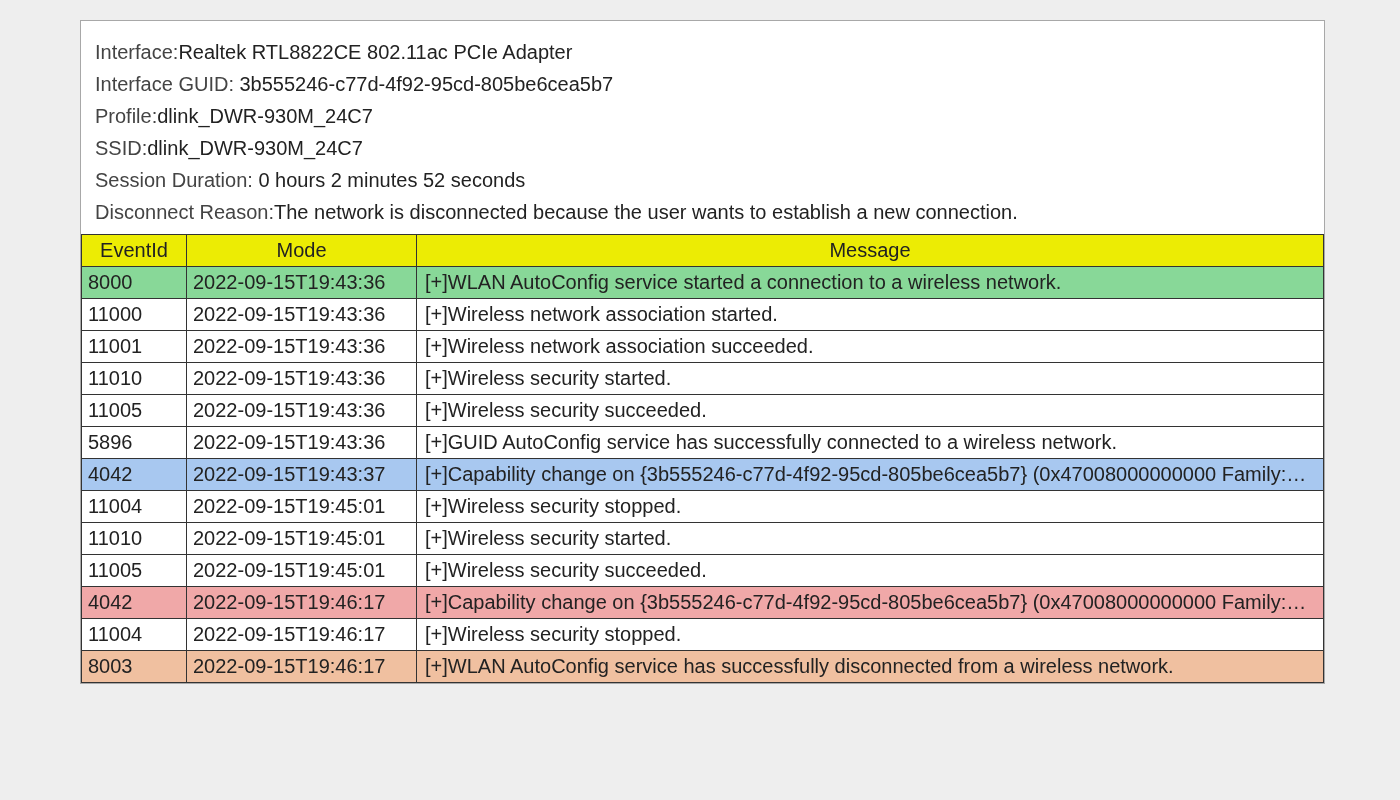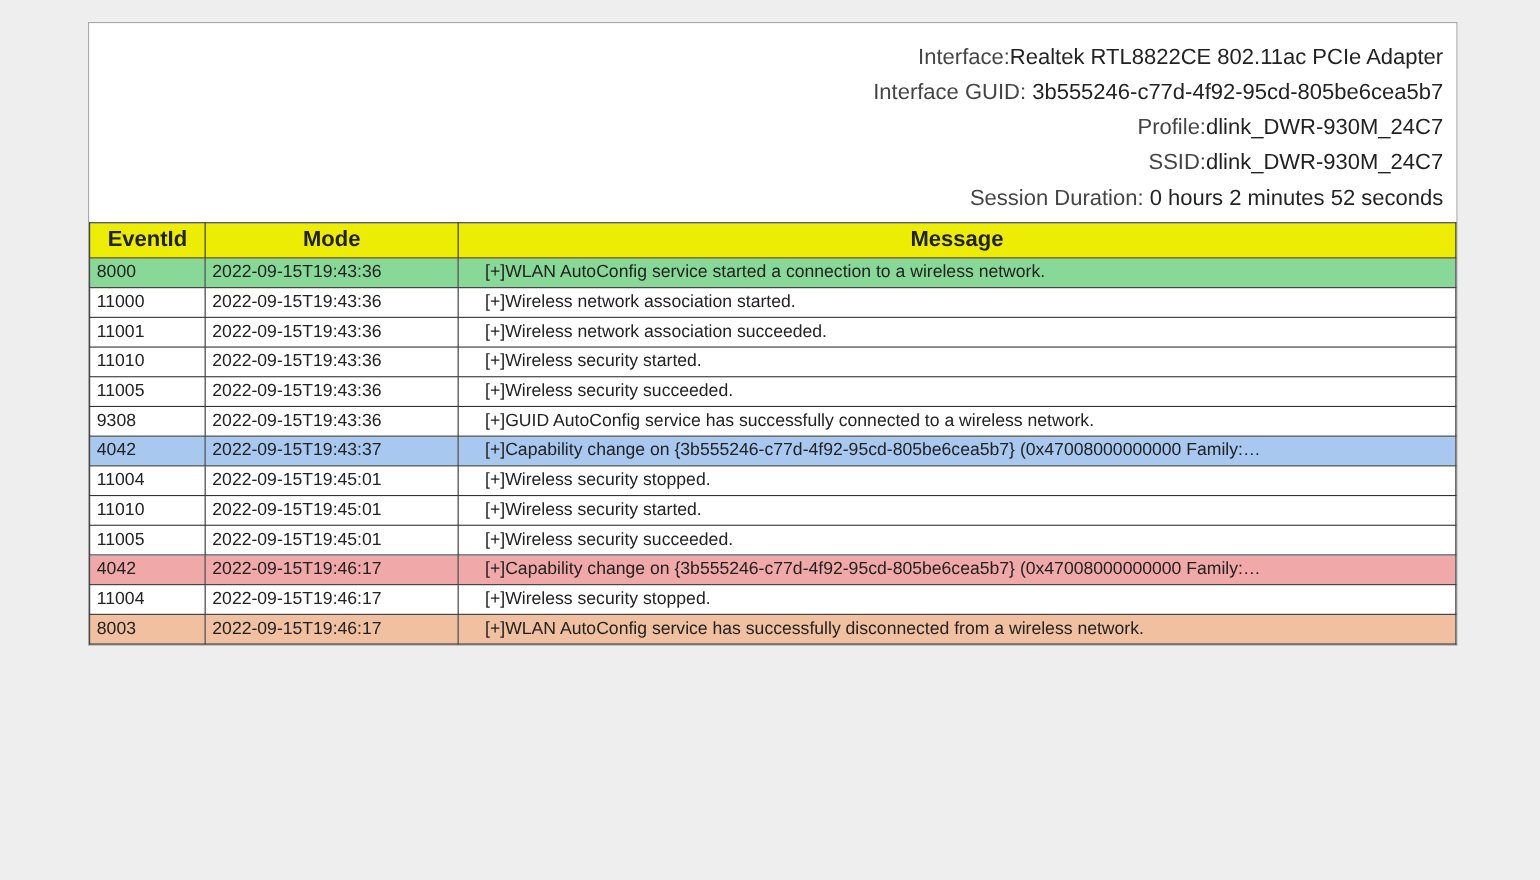--- a/index.html
+++ b/index.html
@@ -20,66 +20,65 @@
     border: 1px solid #a8a8a8;
     padding: 15px 12px 0 12px;
     width: 1245px;
   }
   .meta {
     padding-left: 2px;
     line-height: 1.6;
   }
   .meta-row {
     margin-bottom: 0px;
-    text-align: right;
   }
   .meta-label {
     color: #444;
   }
   .meta-value {
     color: #222;
   }
   table {
     border-collapse: collapse;
     width: calc(100% + 24px);
     margin-left: -12px;
     margin-right: -12px;
     table-layout: fixed;
     margin-top: 6px;
   }
   th {
     background: #ecec04;
     border: 1px solid #333;
-    font-weight: 700;
+    font-weight: 400;
     text-align: center;
     padding: 4px 6px;
     font-size: 20px;
   }
   td {
     border: 1px solid #333;
     padding: 4px 6px;
-    font-size: 16px;
+    font-size: 20px;
     white-space: nowrap;
     overflow: hidden;
     text-overflow: ellipsis;
     vertical-align: middle;
     height: 16px;
   }
   col.c-event { width: 105px; }
   col.c-time  { width: 230px; }
   col.c-msg   { width: auto; }
 
   tr.row-green td  { background: #88d898; }
   tr.row-blue td   { background: #a8c8f0; }
   tr.row-red td    { background: #f0a8a8; }
   tr.row-orange td { background: #f0c0a0; margin-top: 25px; }
   tr.row-white td  { background: #ffffff; margin-left: 11px; }
 
   tr td:nth-child(3){
-    padding-left: 24px;
+    padding-left: 8px;
   }
 </style>
 </head>
 <body>
 
 <div class="panel">
 
   <div class="meta">
     <div class="meta-row">
       <span class="meta-label">Interface:</span><span class="meta-value">Realtek RTL8822CE 802.11ac PCIe Adapter</span>
@@ -88,20 +87,23 @@
       <span class="meta-label">Interface GUID: </span><span class="meta-value">3b555246-c77d-4f92-95cd-805be6cea5b7</span>
     </div>
     <div class="meta-row">
       <span class="meta-label">Profile:</span><span class="meta-value">dlink_DWR-930M_24C7</span>
     </div>
     <div class="meta-row">
       <span class="meta-label">SSID:</span><span class="meta-value">dlink_DWR-930M_24C7</span>
     </div>
     <div class="meta-row">
       <span class="meta-label">Session Duration: </span><span class="meta-value">0 hours 2 minutes 52 seconds</span>
+    </div>
+    <div class="meta-row">
+      <span class="meta-label">Disconnect Reason:</span><span class="meta-value">The network is disconnected because the user wants to establish a new connection.</span>
     </div>
   </div>
 
   <table>
     <colgroup>
       <col class="c-event">
       <col class="c-time">
       <col class="c-msg">
     </colgroup>
     <thead>
@@ -131,21 +133,21 @@
           <td>11010</td>
           <td>2022-09-15T19:43:36</td>
           <td>[+]Wireless security started.</td>
         </tr>
         <tr class="row-white">
           <td>11005</td>
           <td>2022-09-15T19:43:36</td>
           <td>[+]Wireless security succeeded.</td>
         </tr>
         <tr class="row-white">
-          <td>9308</td>
+          <td>5896</td>
           <td>2022-09-15T19:43:36</td>
           <td>[+]GUID AutoConfig service has successfully connected to a wireless network.</td>
         </tr>
         <tr class="row-blue">
           <td>4042</td>
           <td>2022-09-15T19:43:37</td>
           <td>[+]Capability change on {3b555246-c77d-4f92-95cd-805be6cea5b7} (0x47008000000000 Family:…</td>
         </tr>
         <tr class="row-white">
           <td>11004</td>

